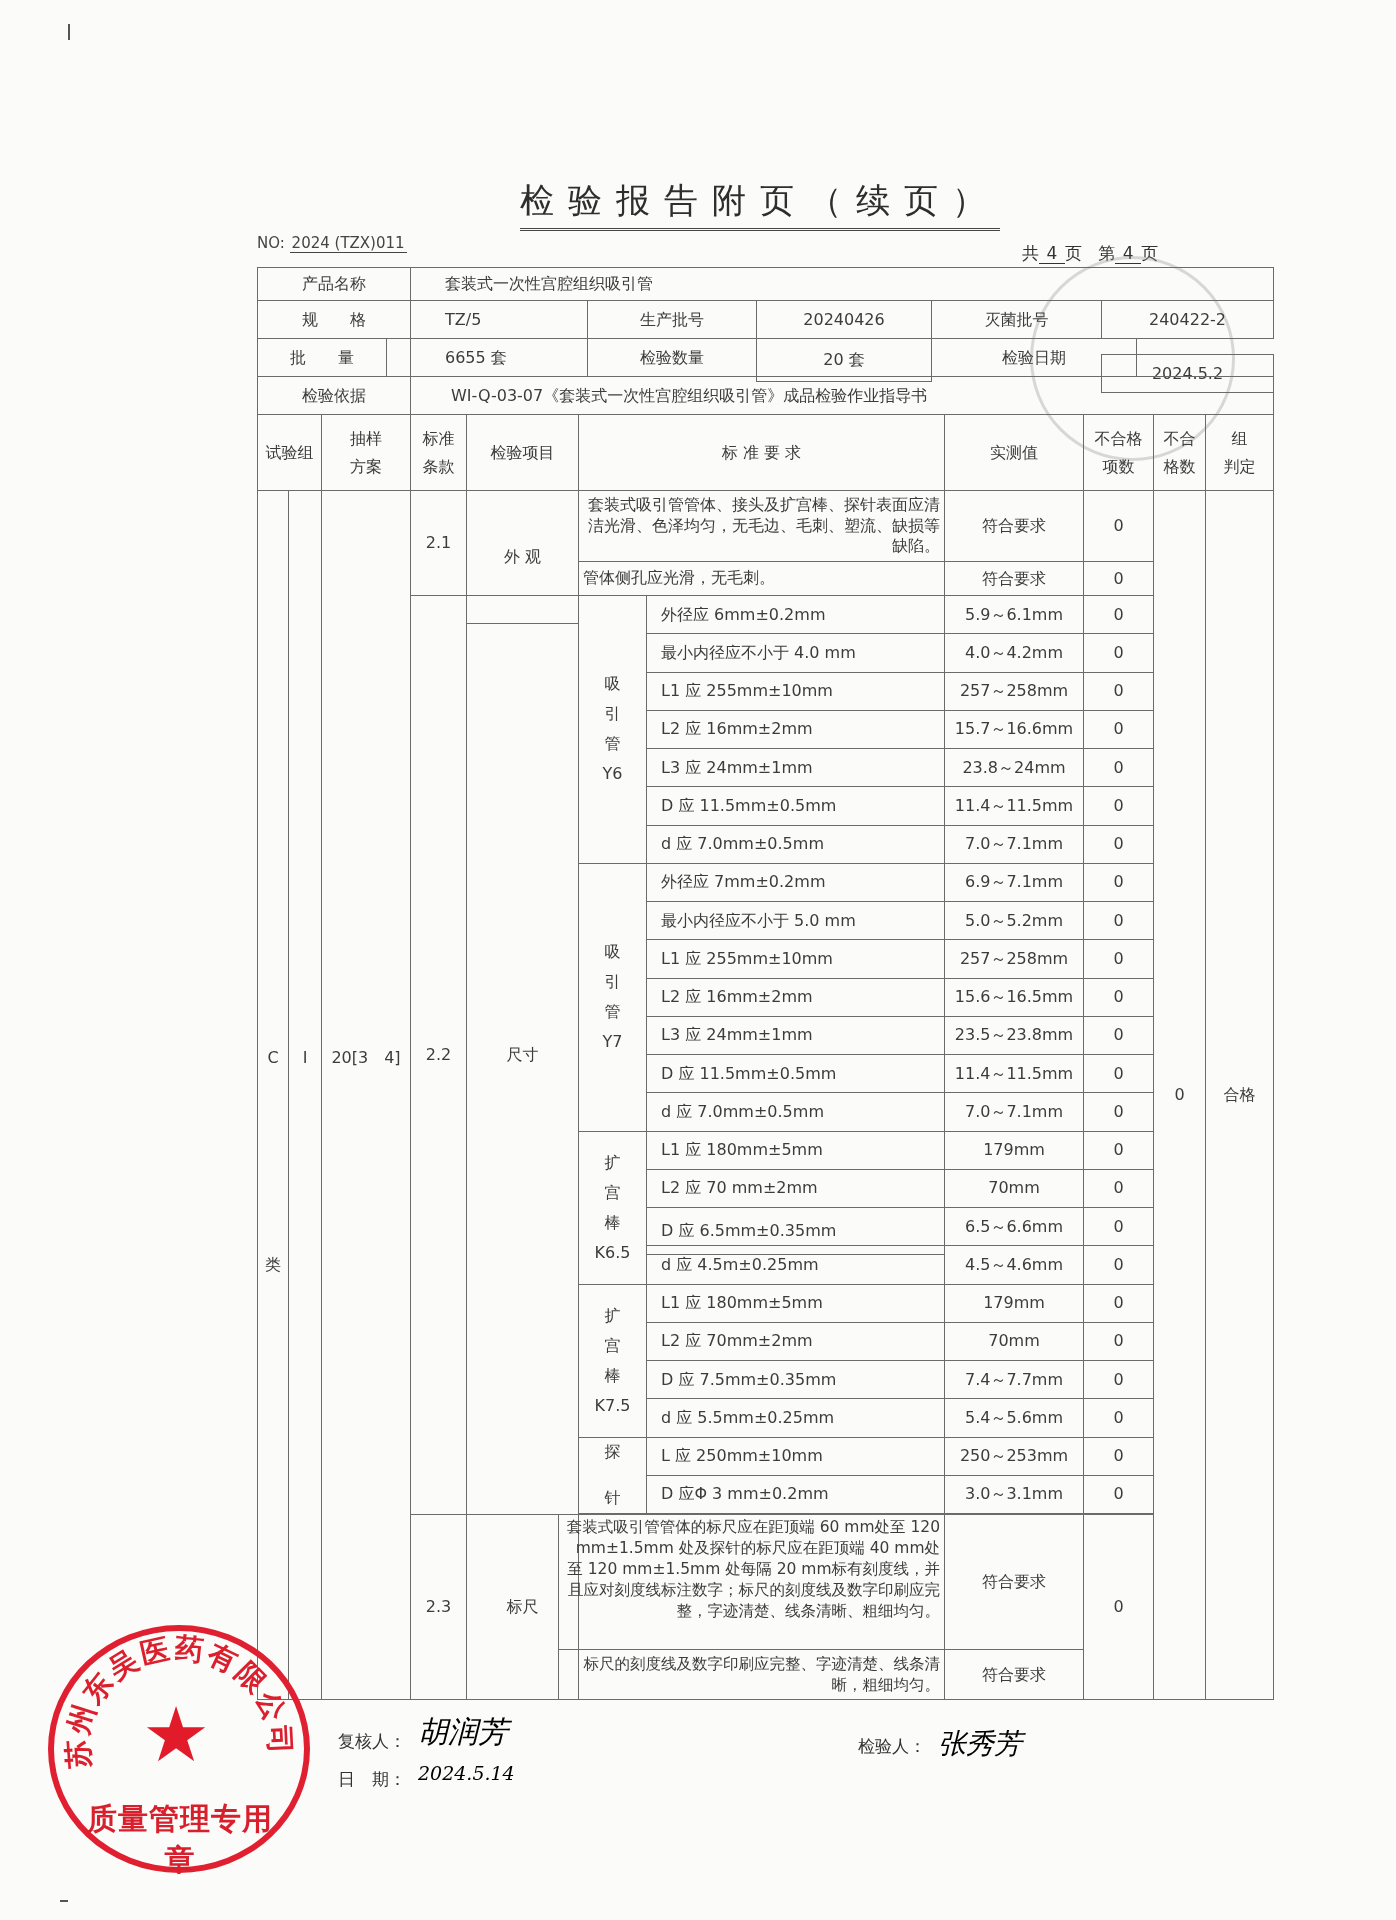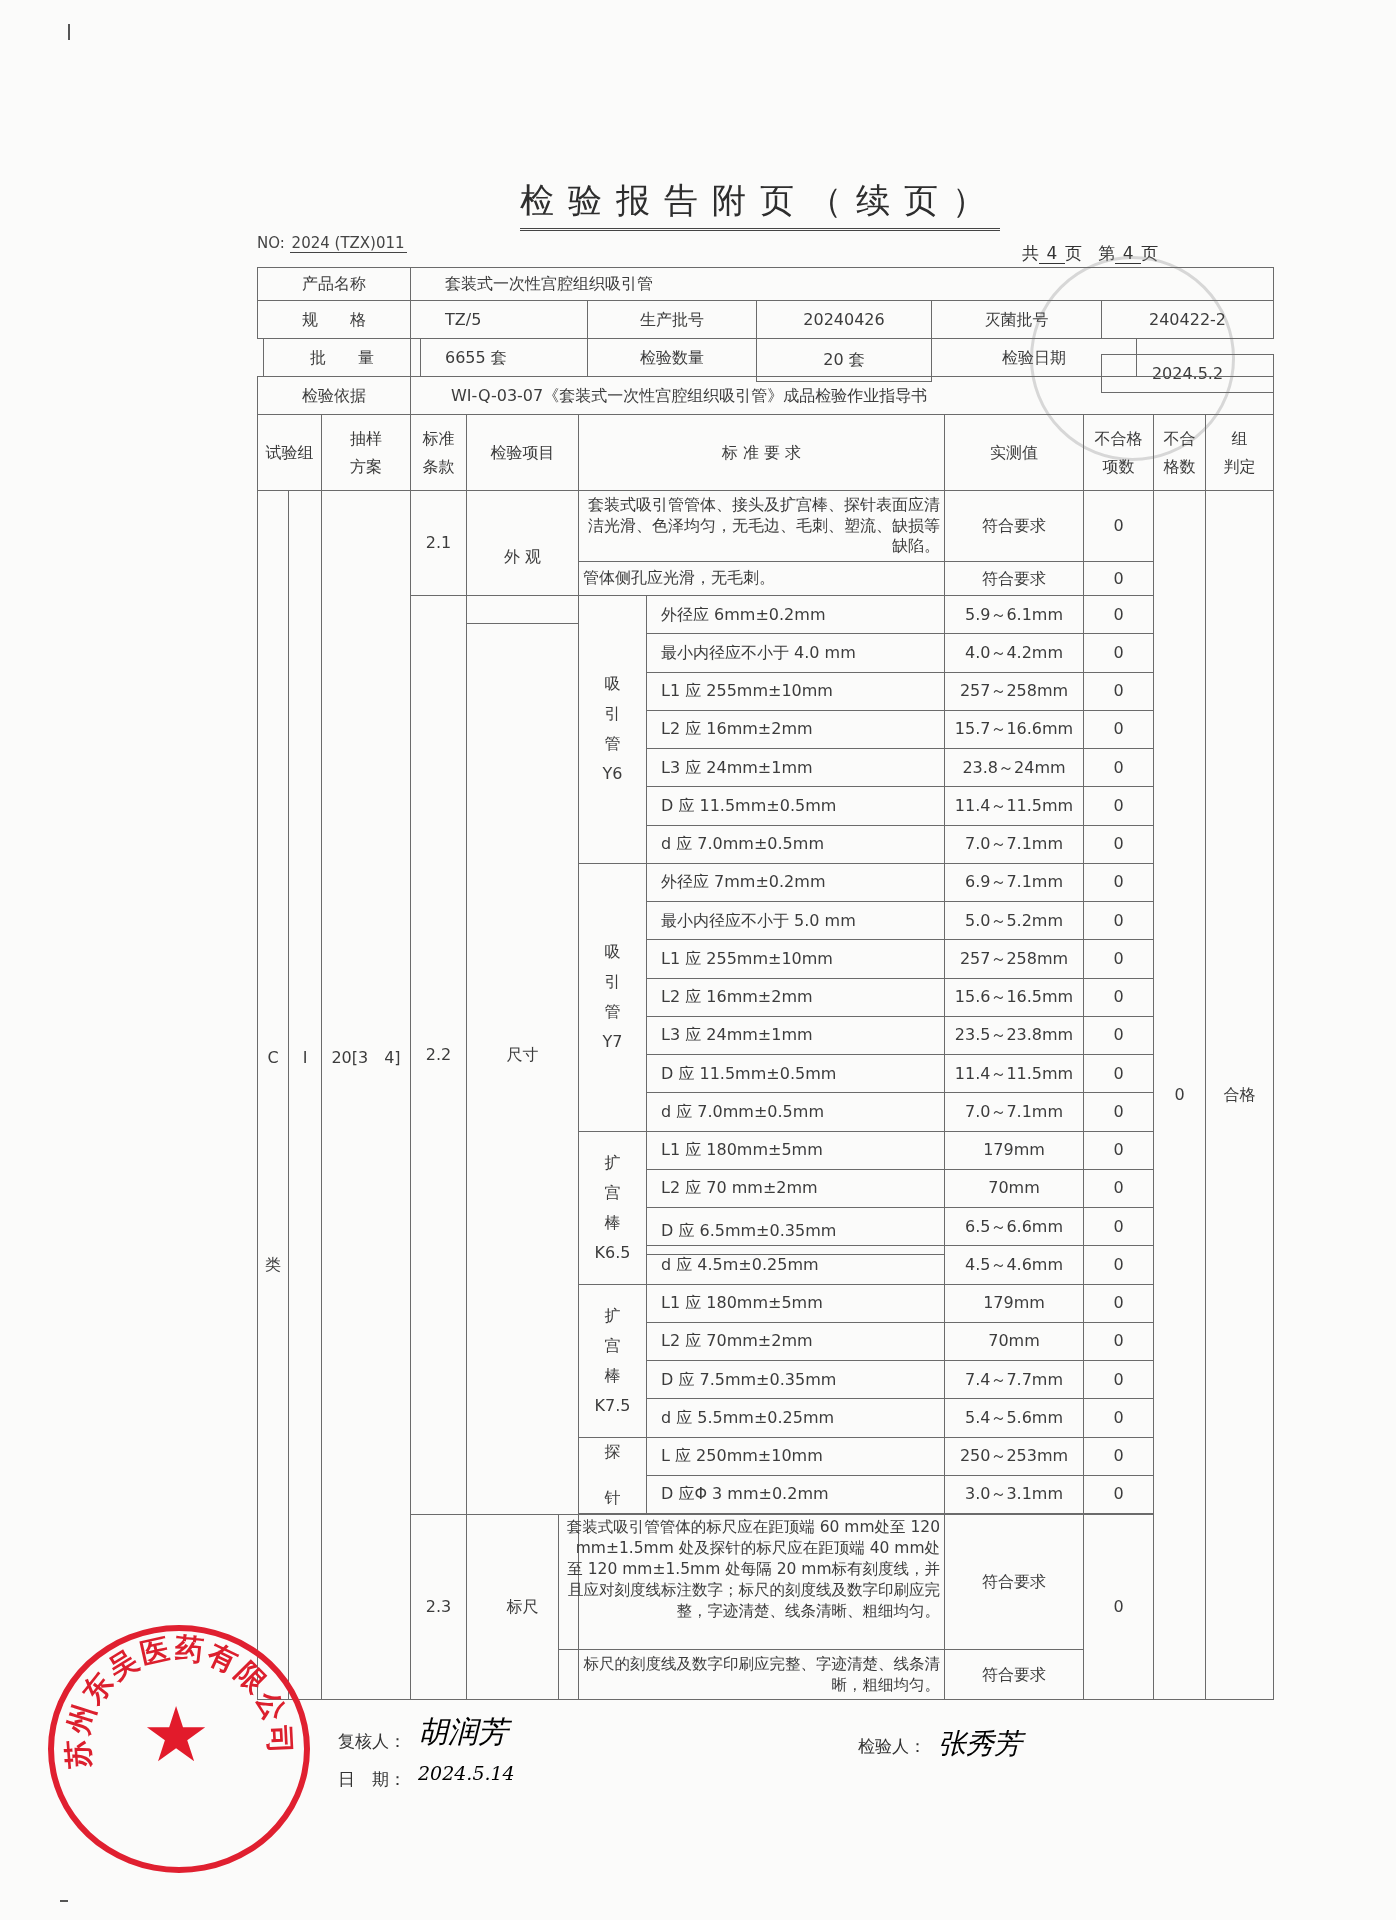--- a/index.html
+++ b/index.html
@@ -56,21 +56,21 @@
   <div class="cell" style="left:257px;top:267px;width:154px;height:34px;">产品名称</div>
   <div class="cell left" style="left:410px;top:267px;width:864px;height:34px;padding-left:34px;">套装式一次性宫腔组织吸引管</div>
 
   <div class="cell" style="left:257px;top:300px;width:154px;height:39px;">规　　格</div>
   <div class="cell left" style="left:410px;top:300px;width:178px;height:39px;padding-left:34px;">TZ/5</div>
   <div class="cell" style="left:587px;top:300px;width:170px;height:39px;">生产批号</div>
   <div class="cell" style="left:756px;top:300px;width:176px;height:39px;">20240426</div>
   <div class="cell" style="left:931px;top:300px;width:171px;height:39px;">灭菌批号</div>
   <div class="cell" style="left:1101px;top:300px;width:173px;height:39px;">240422-2</div>
 
-  <div class="cell" style="left:263px;top:338px;width:158px;height:39px;">批　　量</div>
+  <div class="cell" style="left:257px;top:338px;width:130px;height:39px;">批　　量</div>
   <div class="cell left" style="left:410px;top:338px;width:178px;height:39px;padding-left:34px;">6655 套</div>
   <div class="cell" style="left:587px;top:338px;width:170px;height:39px;">检验数量</div>
   <div class="cell" style="left:756px;top:338px;width:176px;height:44px;">20 套</div>
   <div class="cell" style="left:931px;top:338px;width:206px;height:39px;">检验日期</div>
   <div class="cell" style="left:1101px;top:338px;width:173px;height:39px;margin-top:16px;">2024.5.2</div>
 
   <div class="cell" style="left:257px;top:376px;width:154px;height:39px;">检验依据</div>
   <div class="cell left" style="left:410px;top:376px;width:864px;height:39px;padding-left:40px;">WI-Q-03-07《套装式一次性宫腔组织吸引管》成品检验作业指导书</div>
 
   <div class="cell" style="left:257px;top:414px;width:65px;height:77px;">试验组</div>
@@ -265,13 +265,14 @@
 <div class="stamp">
   <svg class="arc" viewBox="0 0 262 248">
     <defs>
         <path id="arcPath" d="M 40 150 A 96 92 0 1 1 222 150"></path>
       </defs>
     <text font-size="30" font-weight="bold" fill="#dc1f2d" letter-spacing="3" font-family="DejaVu Sans, sans-serif">
       <textPath href="#arcPath" startOffset="2%" id="stamp-company-text">苏州东吴医药有限公司</textPath>
     </text>
   </svg>
   <div class="star">★</div>
+  <div class="bottom">质量管理专用章</div>
 </div>
 
 </body></html>

